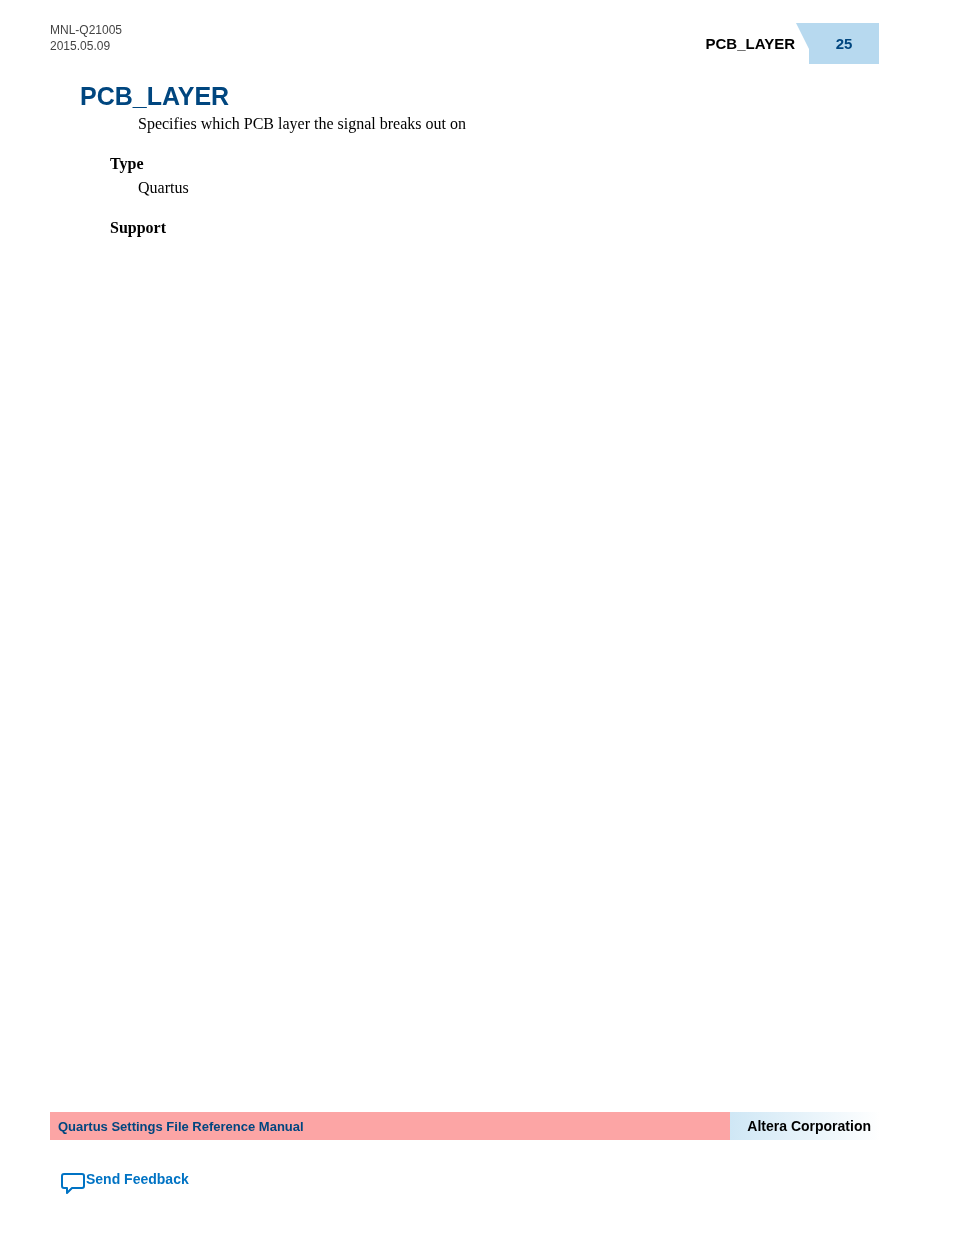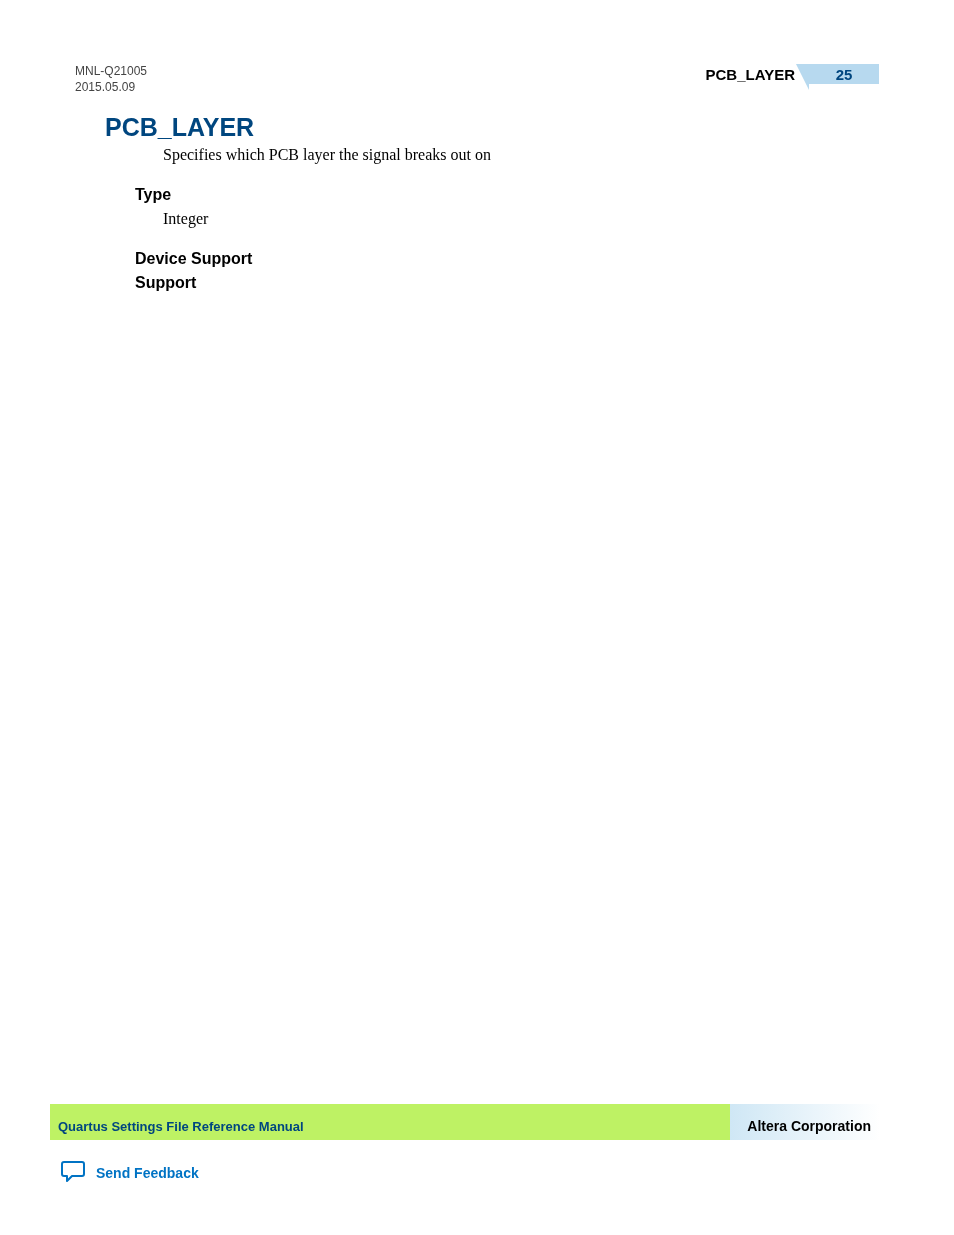--- a/index.html
+++ b/index.html
@@ -7,23 +7,22 @@
     padding: 0;
     font-family: "Segoe UI", "Myriad Pro", Arial, sans-serif;
     color: #000;
     background: #fff;
     width: 954px;
     height: 1235px;
     position: relative;
     box-sizing: border-box;
   }
   .page {
-    padding: 64px 75px 0 50px;
+    padding: 23px 75px 0 50px;
     box-sizing: border-box;
-    margin-left: 25px;
   }
   .header-top {
     display: flex;
     justify-content: space-between;
     align-items: flex-start;
     margin-bottom: 18px;
   }
   .header-left {
     font-size: 12px;
     color: #444;
@@ -40,21 +39,21 @@
     font-size: 15px;
     padding-right: 14px;
   }
   .page-num-box {
     position: relative;
     background: #b7d9ef;
     color: #00467f;
     font-weight: 700;
     font-size: 15px;
     width: 70px;
-    height: 20px;
+    height: 41px;
     display: flex;
     align-items: center;
     justify-content: center;
   }
   .page-num-box::before {
     content: "";
     position: absolute;
     left: -13px;
     top: 0;
     width: 0;
@@ -76,37 +75,38 @@
     font-family: "Minion Pro", Georgia, "Times New Roman", serif;
     font-size: 16px;
     margin: 0 0 22px 58px;
     color: #000;
   }
   h2.section {
     font-size: 16px;
     font-weight: 700;
     color: #000;
     margin: 0 0 6px 30px;
+    font-family: Liberation Serif, serif;
   }
   .body-text {
     font-family: "Minion Pro", Georgia, "Times New Roman", serif;
     font-size: 16px;
     margin: 0 0 22px 58px;
     color: #000;
   }
   .footer-bar {
     position: absolute;
     left: 50px;
     right: 75px;
     bottom: 95px;
-    background: #bef264;
+    background: #fca5a5;
     display: flex;
     justify-content: space-between;
     align-items: center;
-    padding: 14px 8px 6px 8px;
+    padding: 6px 8px 6px 8px;
     box-sizing: border-box;
   }
   .footer-bar::after{
     content:"";
     position:absolute;
     right:-1px;
     top:0;
     bottom:0;
     width:150px;
     background:linear-gradient(to right, rgba(207,231,245,1), rgba(255,255,255,1));
@@ -122,24 +122,23 @@
   .footer-right {
     font-weight: 700;
     font-size: 14px;
     color: #000;
     position: relative;
     z-index: 2;
   }
   .feedback {
     position: absolute;
     left: 60px;
-    bottom: 48px;
+    bottom: 36px;
     display: flex;
-    align-items: center;
-    gap: 10px;
+    align-items: flex-start;
   }
   .feedback-text {
     color: #0073c4;
     font-weight: 700;
     font-size: 14px;
   }
   .feedback-icon svg {
     width: 26px;
     height: 24px;
     stroke: #0073c4;
@@ -161,23 +160,22 @@
       <div class="header-section-name">PCB_LAYER</div>
       <div class="page-num-box">25</div>
     </div>
   </div>
 
   <div class="main">
     <h1 class="title">PCB_LAYER</h1>
     <p class="desc">Specifies which PCB layer the signal breaks out on</p>
 
     <h2 class="section">Type</h2>
-    <p class="body-text">Integer</p>
+    <p class="body-text">Quartus</p>
 
-    <h2 class="section">Device Support</h2>
 
 
     <h2 class="section">Support</h2>
   </div>
 
 </div>
 
 <div class="footer-bar">
   <span class="footer-left">Quartus Settings File Reference Manual</span>
   <span class="footer-right">Altera Corporation</span>

